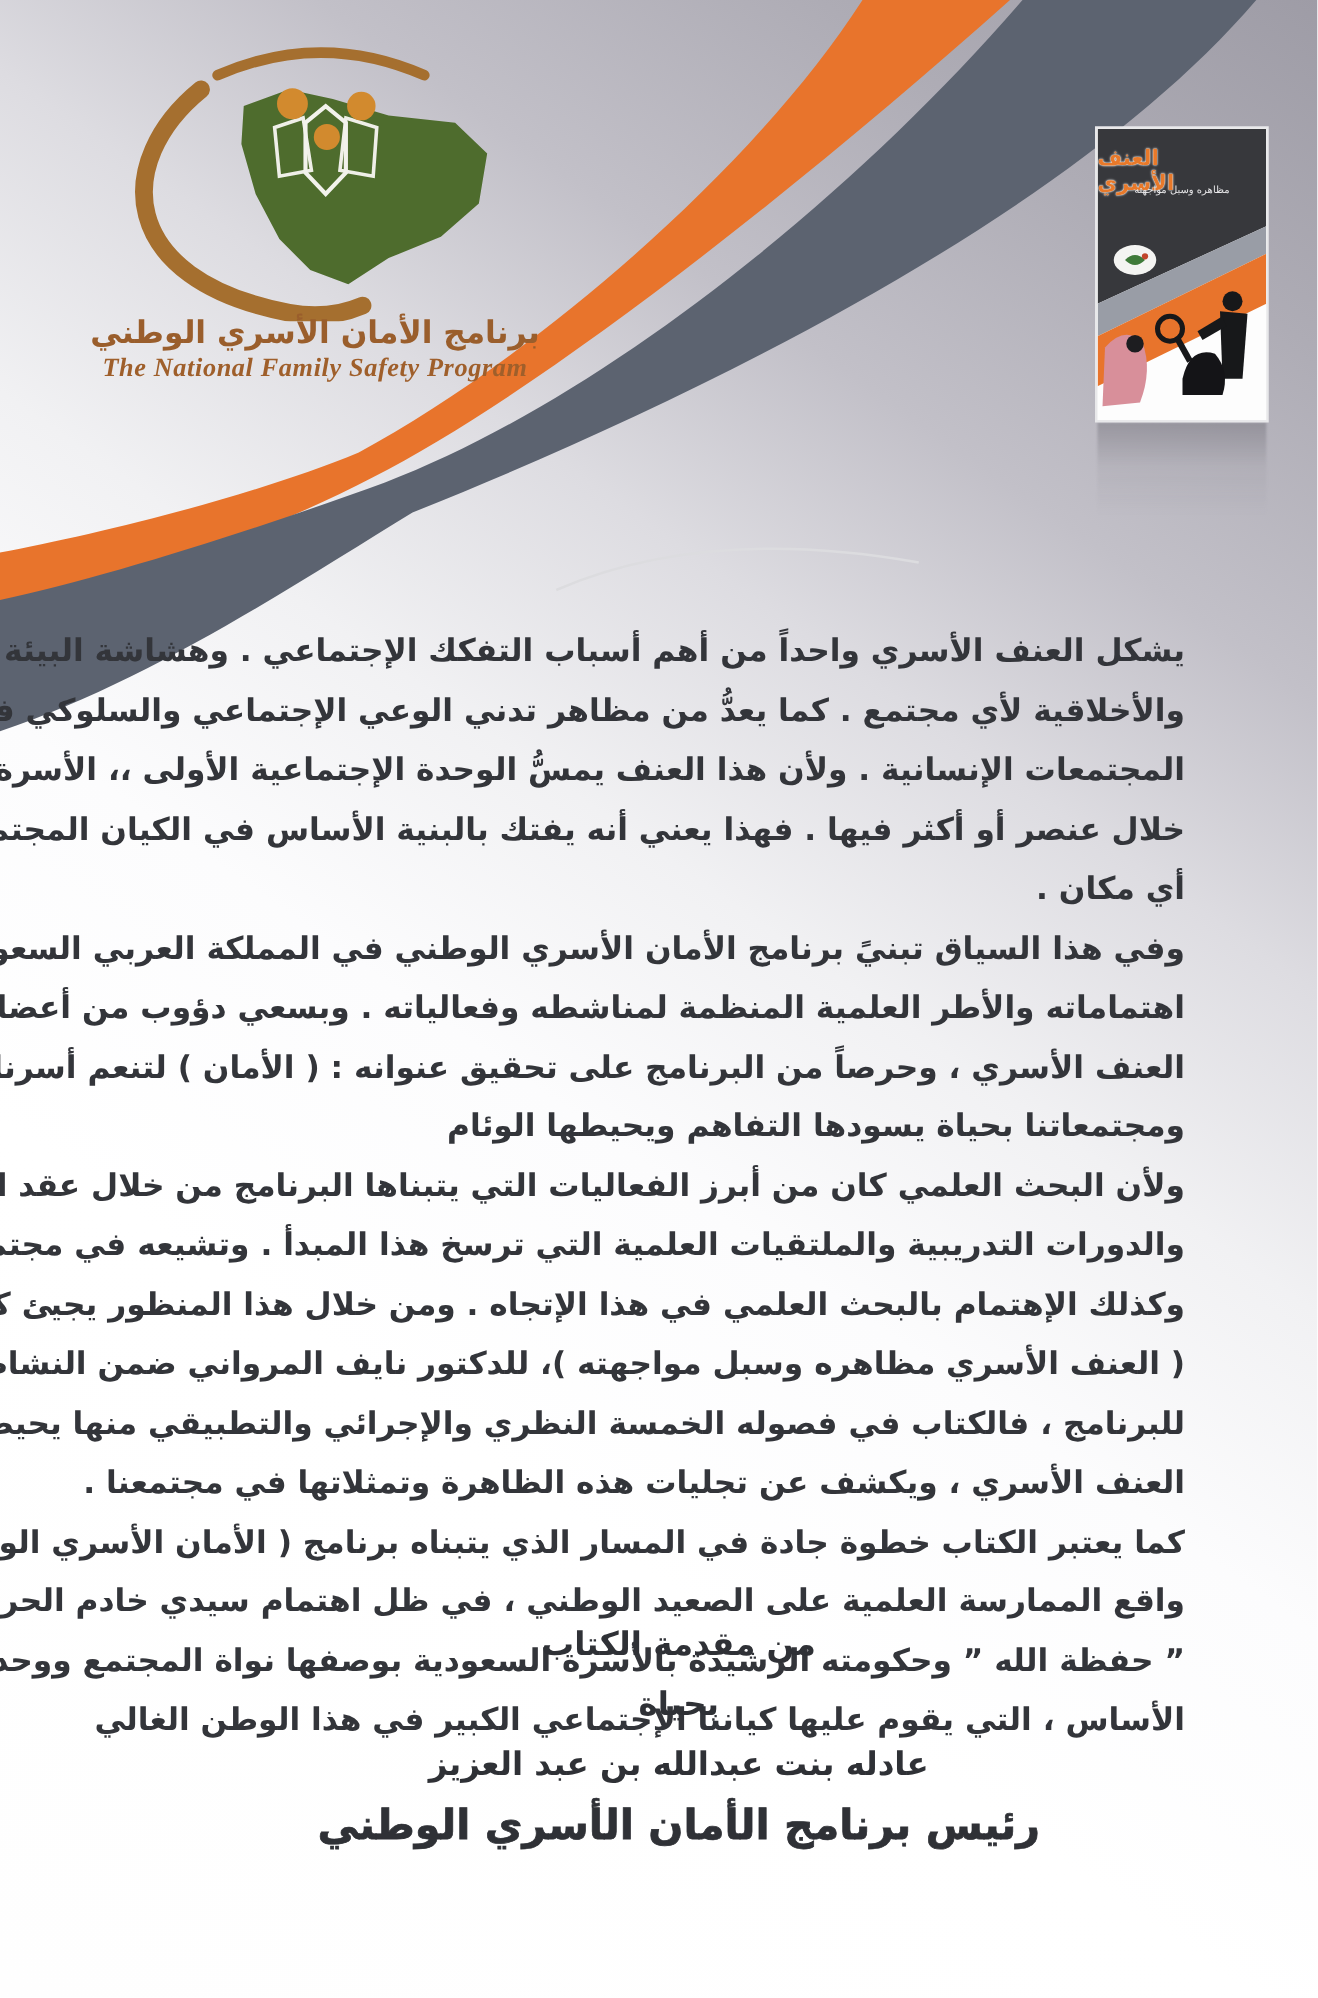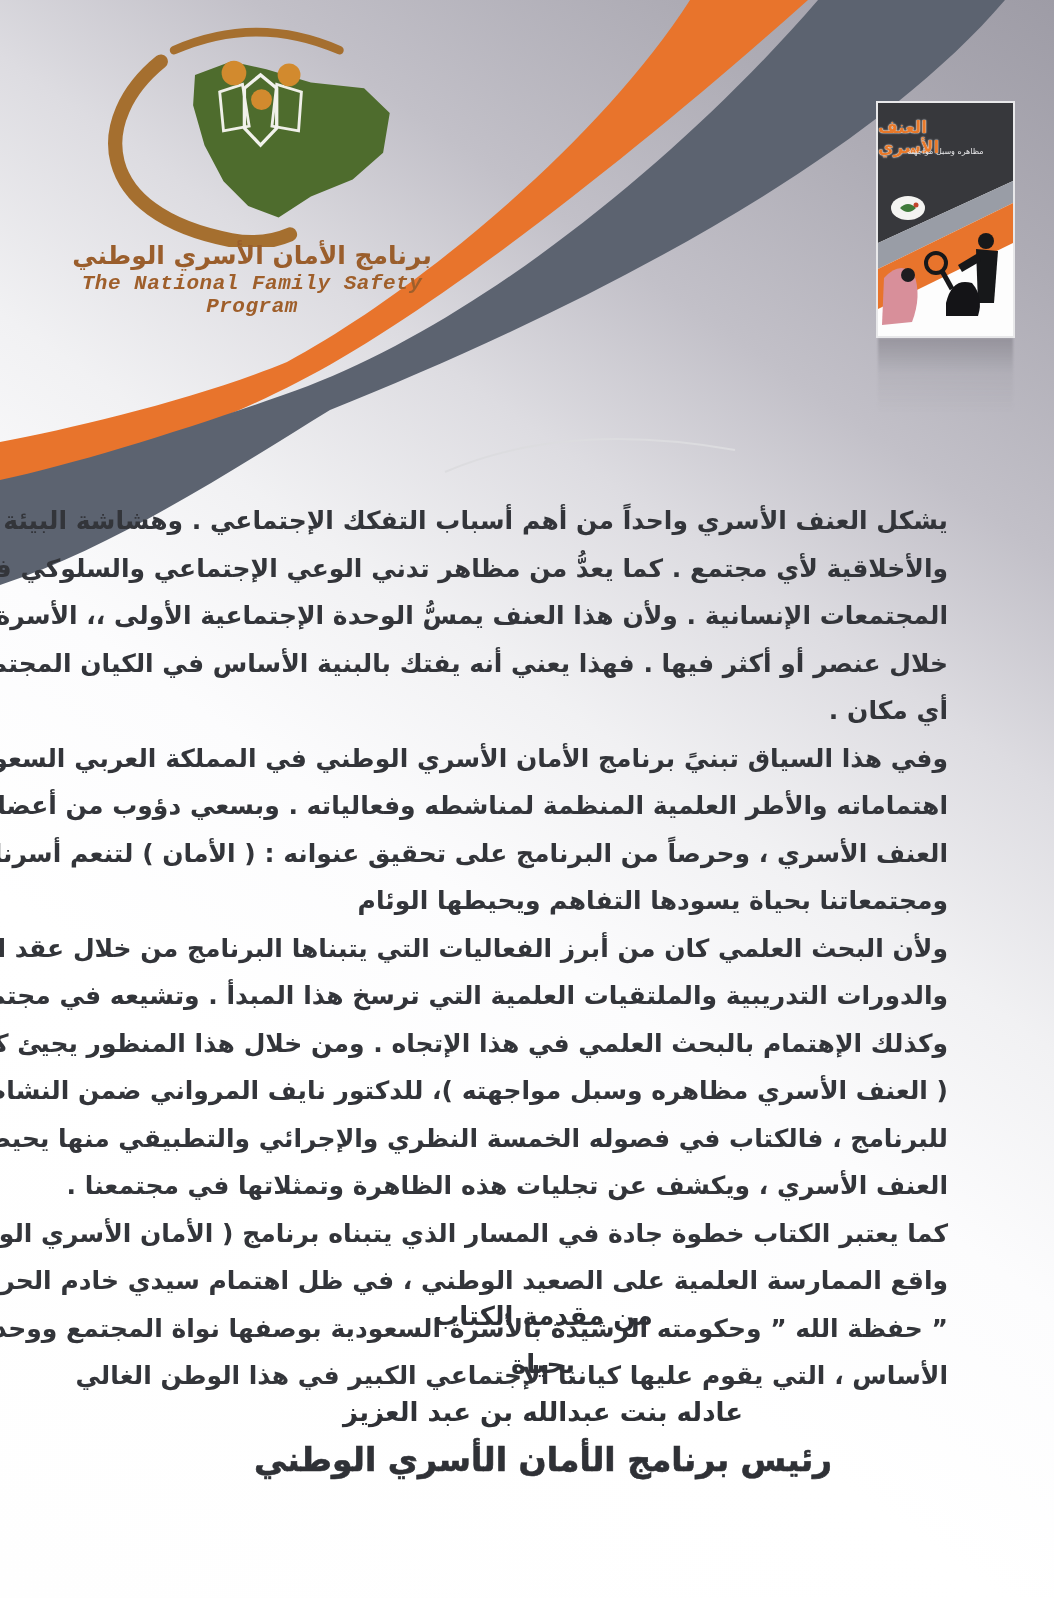--- a/index.html
+++ b/index.html
@@ -2,25 +2,25 @@
 <html lang="ar"><head>
 <meta charset="utf-8">
 <style>
   html,body{margin:0;padding:0;}
   body{font-family:"DejaVu Sans","Liberation Sans",sans-serif;}
   .page{position:relative;width:1054px;height:1598px;overflow:hidden;
         background:linear-gradient(215deg,#9e9ca6 0%,#aeacb5 12%,#c2c0c8 24%,#dddce1 34%,#f1f1f3 45%,#fcfcfd 56%,#ffffff 70%,#fefefe 100%);}
   
   .ribbons{position:absolute;left:0;top:0;z-index:1;}
   
-  .logo{position:absolute;left:62px;top:12px;width:380px;z-index:2;}
+  .logo{position:absolute;left:62px;top:22px;width:380px;z-index:2;}
   .logo-art{display:block;}
   .logo-ar{direction:rtl;text-align:center;color:#9a5e2c;font-weight:bold;font-size:25px;margin-top:-6px;}
   .logo-en{text-align:center;color:#9f5f2b;font-weight:bold;font-style:italic;
-           font-family:Liberation Mono, monospace;font-size:21px;margin-top:2px;letter-spacing:.5px;}
+           font-family:Liberation Serif, serif;font-size:21px;margin-top:2px;letter-spacing:.5px;}
   
   .book{position:absolute;left:878px;top:103px;width:135px;height:233px;z-index:3;
         background:#fdfdfd;box-shadow:0 0 0 2px #e8e8ea;overflow:hidden;}
   .book-top{position:absolute;left:0;top:0;width:135px;height:233px;}
   .book-title{position:absolute;left:0;top:14px;width:115px;text-align:left;direction:rtl;
               color:#e8792a;font-weight:bold;font-size:17px;text-shadow:0 0 2px #fff,0 0 1px #fff;z-index:4;}
   .book-subtitle{position:absolute;left:0;top:44px;width:135px;text-align:center;direction:rtl;
                  color:#e6e6e8;font-size:8px;z-index:4;}
   .book-reflection{position:absolute;left:878px;top:338px;width:135px;height:78px;z-index:2;
                    background:linear-gradient(to bottom,rgba(105,103,112,.42),rgba(150,148,156,.18) 45%,rgba(255,255,255,0) 95%);

